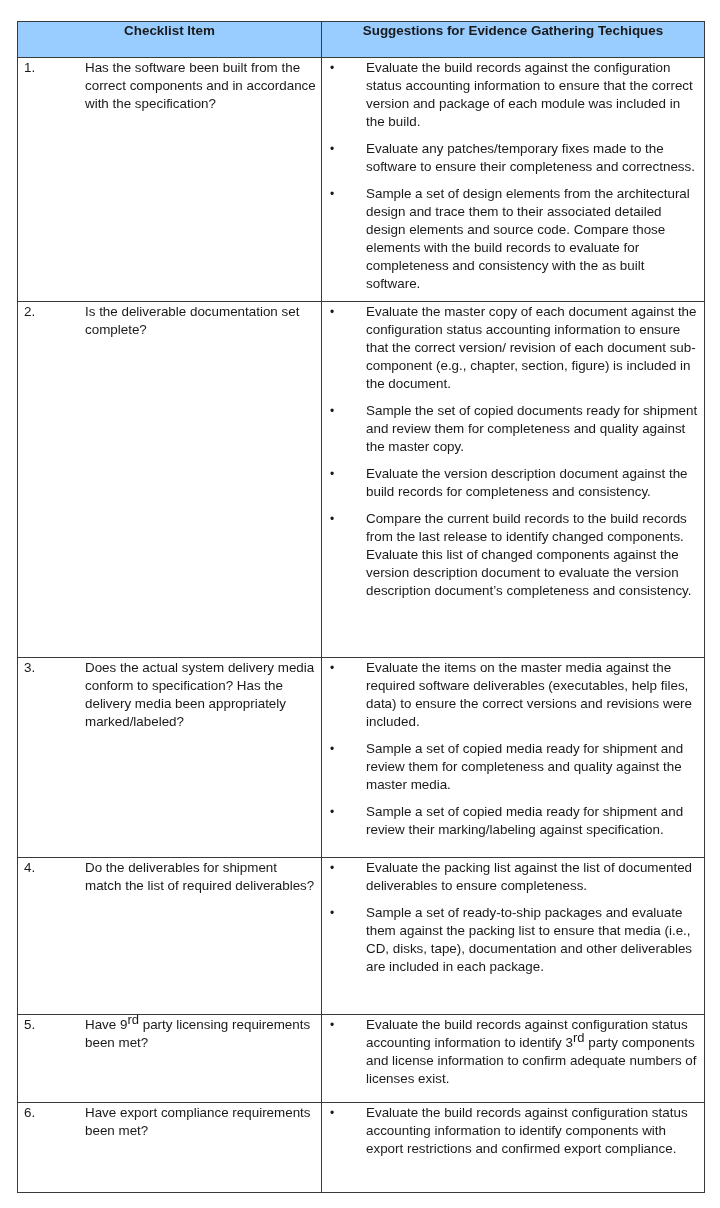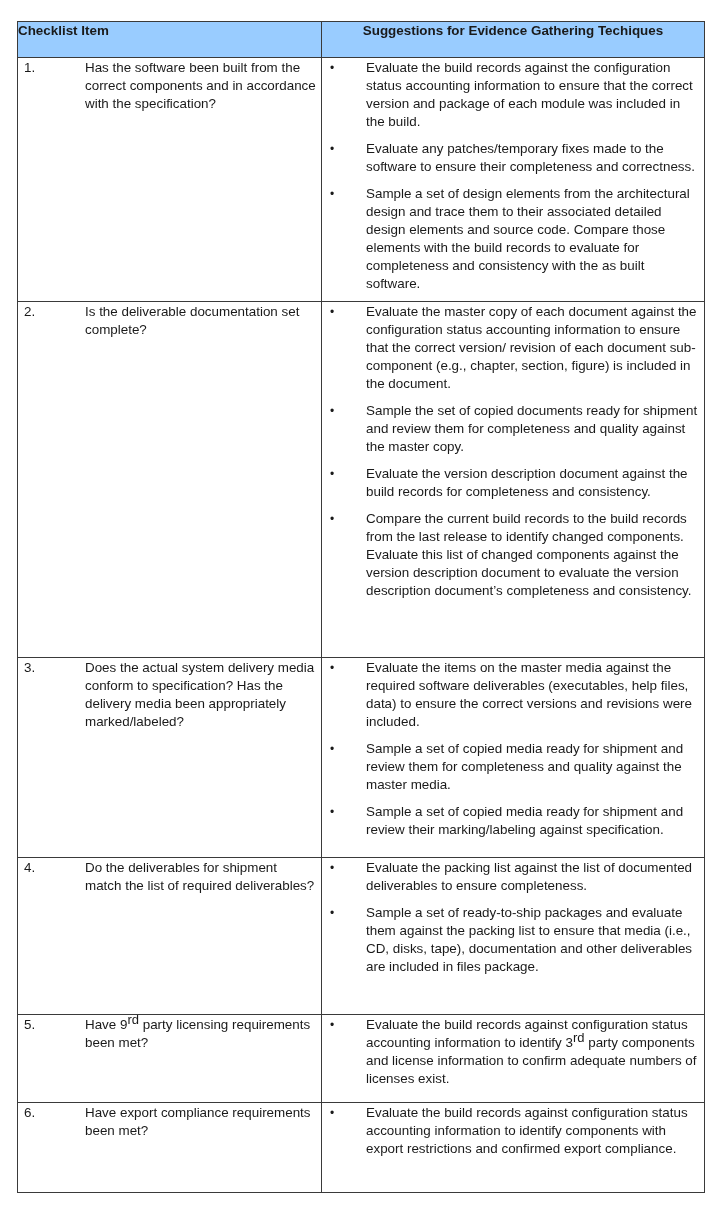--- a/index.html
+++ b/index.html
@@ -9,21 +9,21 @@
     position: absolute; left: 17px; top: 21px; width: 687px;
     border-collapse: collapse; table-layout: fixed;
     font-family: "Liberation Sans", sans-serif; font-size: 13.4px; line-height: 18px;
   }
   table.checklist td, table.checklist th {
     border: 1.5px solid #3a3a3a; vertical-align: top; padding: 0;
   }
   col.c1 { width: 304px; }
   col.c2 { width: 383px; }
   th { background: #99ccff; font-weight: bold; color: #1a1a1a; height: 35px; }
-  th.h1 { vertical-align: bottom; text-align: left; padding-bottom: 1px; }
+  th.h1 { vertical-align: bottom; text-align: center; padding-bottom: 1px; }
   th.h2 { vertical-align: top; text-align: center; padding-top: 1px; }
   .item { display: flex; padding: 1px 4px 0 6px; }
   .item .num { width: 25px; flex: none; }
   .item .q { flex: 1; margin-left: 36px; }
   ul.sugg { list-style: none; margin: 0; padding: 0; }
   ul.sugg li { display: flex; padding: 1px 6px 0 8px; margin-bottom: 8px; }
   ul.sugg li:last-child { margin-bottom: 0; }
   .bullet { width: 36px; flex: none; font-size: 12px; }
   .stext { flex: 1; }
   sup { font-size: 13px; line-height: 0; }
@@ -129,21 +129,21 @@
       </div>
     </td>
     <td>
       <ul class="sugg">
         <li>
               <span class="bullet">•</span>
               <span class="stext">Evaluate the packing list against the list of documented deliverables to ensure completeness.</span>
             </li>
         <li>
               <span class="bullet">•</span>
-              <span class="stext">Sample a set of ready-to-ship packages and evaluate them against the packing list to ensure that media (i.e., CD, disks, tape), documentation and other deliverables are included in files package.</span>
+              <span class="stext">Sample a set of ready-to-ship packages and evaluate them against the packing list to ensure that media (i.e., CD, disks, tape), documentation and other deliverables are included in each package.</span>
             </li>
       </ul>
     </td>
   </tr>
 
   <tr style="height:88px">
     <td>
       <div class="item">
         <span class="num">5.</span>
         <span class="q"><span>Have 9</span><sup>rd</sup><span> party licensing requirements been met?</span></span>

